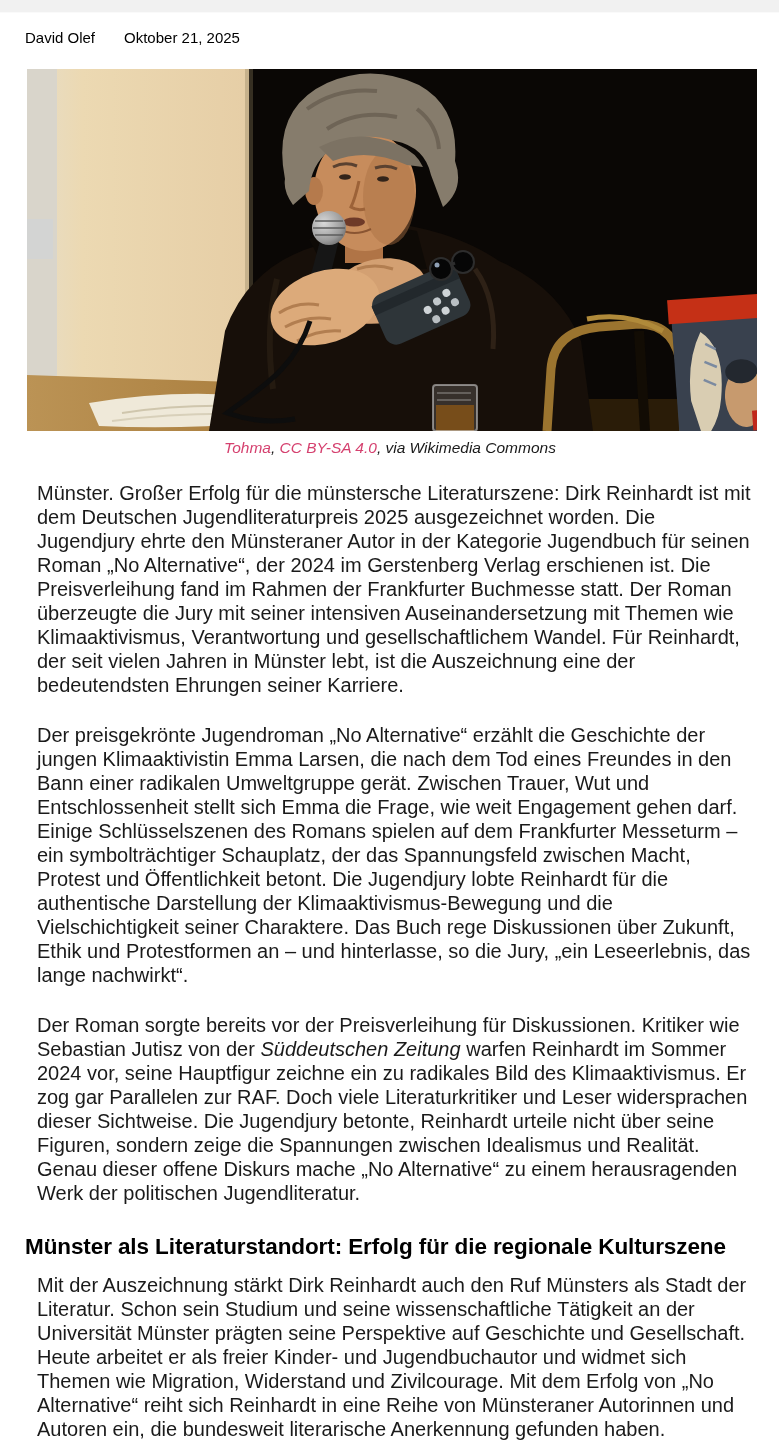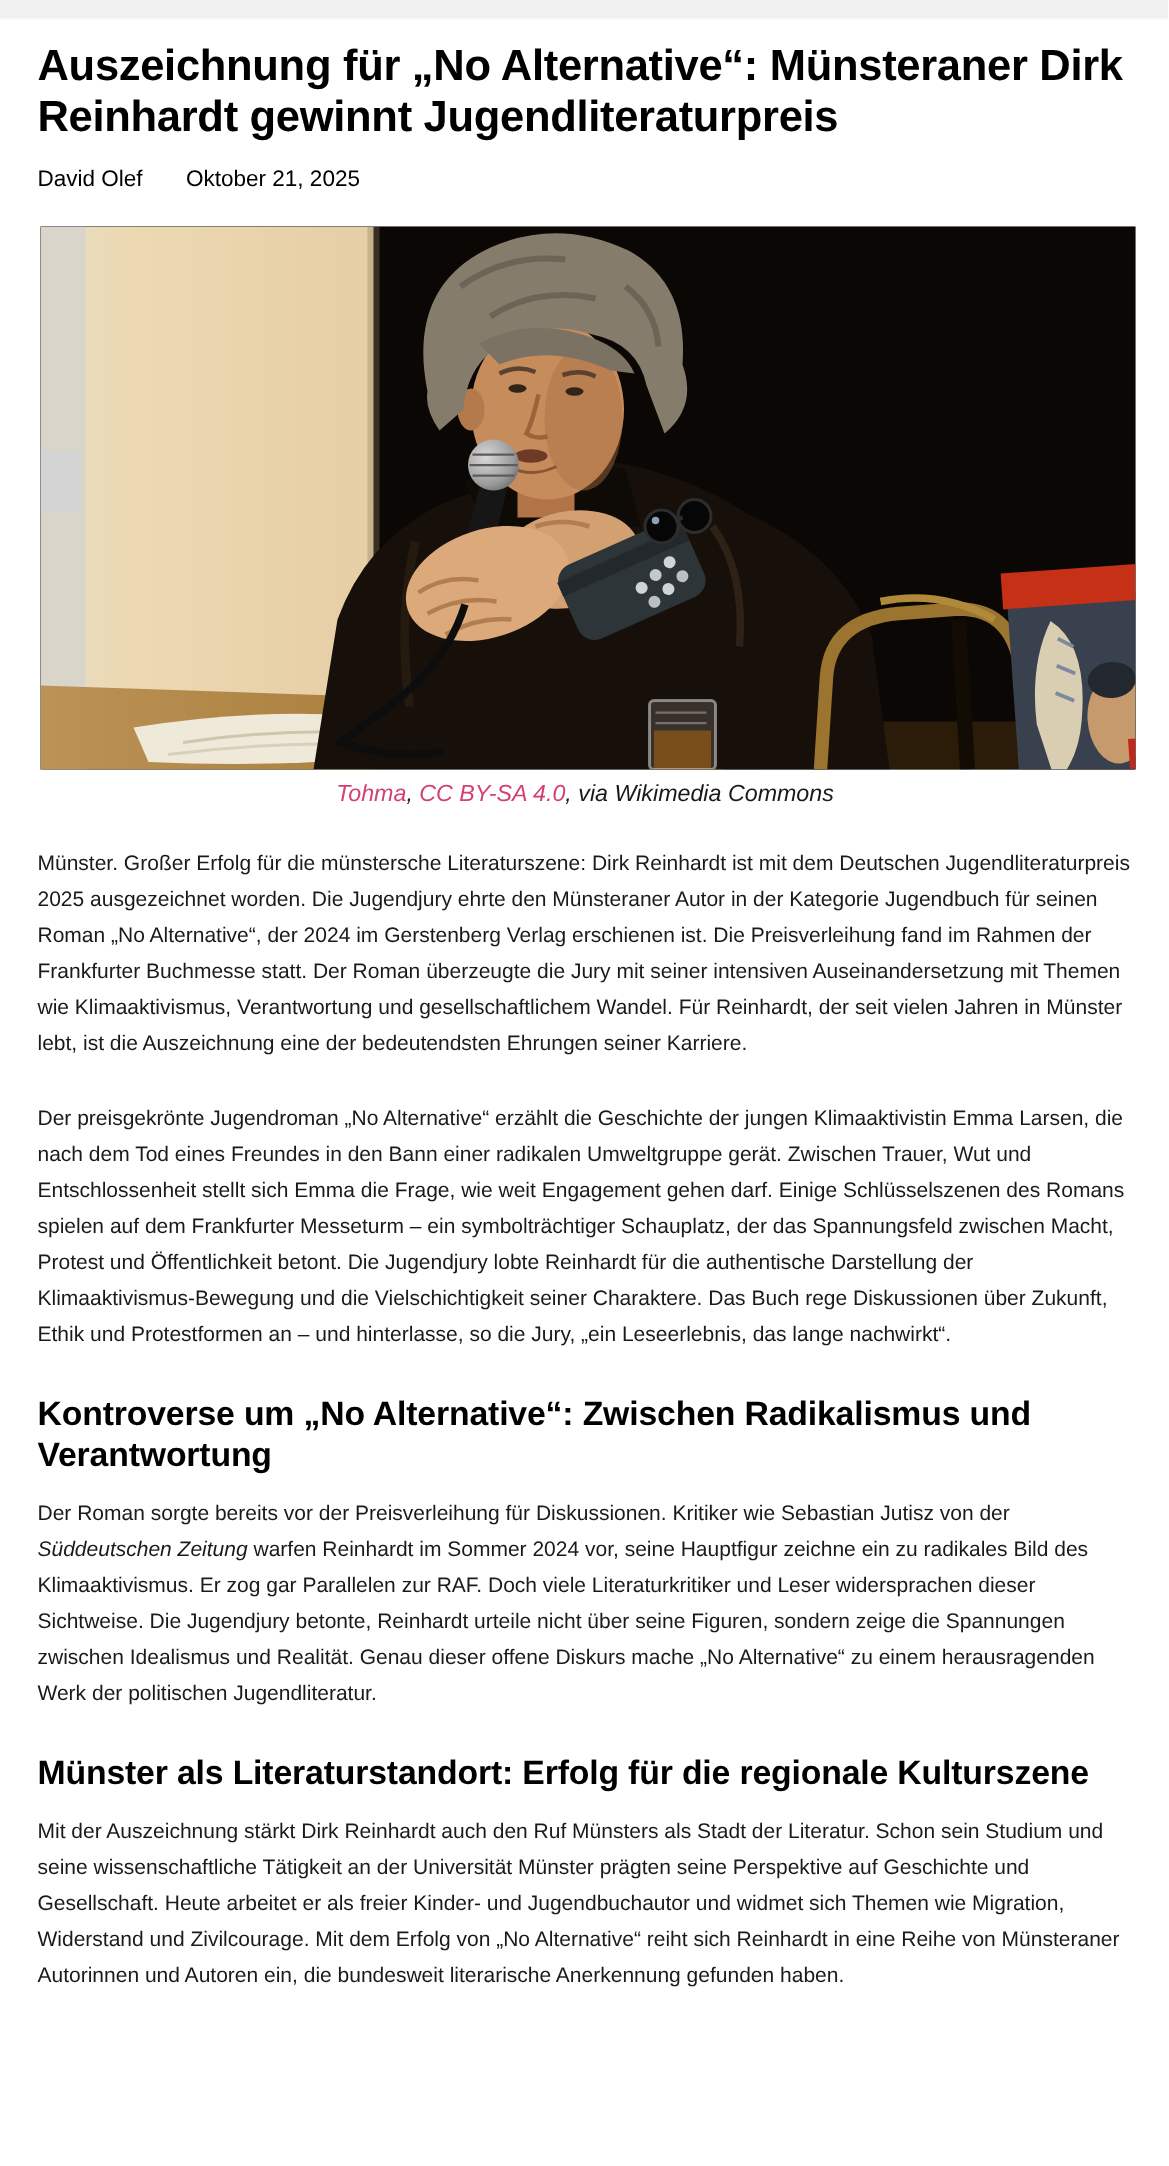--- a/index.html
+++ b/index.html
@@ -30,40 +30,39 @@
   }
   .photo svg{display:block;width:730px;height:362px;}
   figcaption{
     margin-top:6px;
     text-align:center;
     font-size:15.5px;line-height:21px;
     font-style:italic;color:#1a1a1a;
   }
   figcaption a{color:var(--link-color,#d5416f);text-decoration:none;cursor:pointer;}
   p{
-    margin:0 0 26px 0;
-    font-size:14px;line-height:24px;color:#1a1a1a;
+    margin:0 0 26px 12px;
+    font-size:20px;line-height:24px;color:#1a1a1a;
   }
   .intro{margin-top:21px;}
   h2{
     margin:28px 0 13px 0;
     font-size:22.5px;line-height:27px;
     font-weight:bold;color:#000;
     letter-spacing:-0.1px;
   }
   em{}
 </style>
 </head>
 <body>
 
 <div class="top-strip"></div>
 
 <main class="page">
 
-  <h1>Auszeichnung für „No Alternative“: Münsteraner Dirk Reinhardt gewinnt Jugendliteraturpreis</h1>
 
   <div class="byline">
     <span class="author">David Olef</span><span>Oktober 21, 2025</span>
   </div>
 
   <figure>
     <div class="photo" title="Dirk Reinhardt mit grauem Haar und dunklem Jackett spricht in ein Mikrofon, vor dunklem Hintergrund an einem Holztisch mit Wasserglas">
 
       <svg viewBox="0 0 730 362" xmlns="http://www.w3.org/2000/svg" aria-hidden="true">
         <defs>
@@ -171,19 +170,18 @@
         </g>
       </svg>
     </div>
     <figcaption><a>Tohma</a><span>, </span><a>CC BY-SA 4.0</a><span>, via Wikimedia Commons</span></figcaption>
   </figure>
 
   <p class="intro">Münster. Großer Erfolg für die münstersche Literaturszene: Dirk Reinhardt ist mit dem Deutschen Jugendliteraturpreis 2025 ausgezeichnet worden. Die Jugendjury ehrte den Münsteraner Autor in der Kategorie Jugendbuch für seinen Roman „No Alternative“, der 2024 im Gerstenberg Verlag erschienen ist. Die Preisverleihung fand im Rahmen der Frankfurter Buchmesse statt. Der Roman überzeugte die Jury mit seiner intensiven Auseinandersetzung mit Themen wie Klimaaktivismus, Verantwortung und gesellschaftlichem Wandel. Für Reinhardt, der seit vielen Jahren in Münster lebt, ist die Auszeichnung eine der bedeutendsten Ehrungen seiner Karriere.</p>
 
   <p>Der preisgekrönte Jugendroman „No Alternative“ erzählt die Geschichte der jungen Klimaaktivistin Emma Larsen, die nach dem Tod eines Freundes in den Bann einer radikalen Umweltgruppe gerät. Zwischen Trauer, Wut und Entschlossenheit stellt sich Emma die Frage, wie weit Engagement gehen darf. Einige Schlüsselszenen des Romans spielen auf dem Frankfurter Messeturm – ein symbolträchtiger Schauplatz, der das Spannungsfeld zwischen Macht, Protest und Öffentlichkeit betont. Die Jugendjury lobte Reinhardt für die authentische Darstellung der Klimaaktivismus-Bewegung und die Vielschichtigkeit seiner Charaktere. Das Buch rege Diskussionen über Zukunft, Ethik und Protestformen an – und hinterlasse, so die Jury, „ein Leseerlebnis, das lange nachwirkt“.</p>
 
-  <h2>Kontroverse um „No Alternative“: Zwischen Radikalismus und Verantwortung</h2>
   <p><span>Der Roman sorgte bereits vor der Preisverleihung für Diskussionen. Kritiker wie Sebastian Jutisz von der </span><em>Süddeutschen Zeitung</em><span> warfen Reinhardt im Sommer 2024 vor, seine Hauptfigur zeichne ein zu radikales Bild des Klimaaktivismus. Er zog gar Parallelen zur RAF. Doch viele Literaturkritiker und Leser widersprachen dieser Sichtweise. Die Jugendjury betonte, Reinhardt urteile nicht über seine Figuren, sondern zeige die Spannungen zwischen Idealismus und Realität. Genau dieser offene Diskurs mache „No Alternative“ zu einem herausragenden Werk der politischen Jugendliteratur.</span></p>
 
   <h2>Münster als Literaturstandort: Erfolg für die regionale Kulturszene</h2>
   <p>Mit der Auszeichnung stärkt Dirk Reinhardt auch den Ruf Münsters als Stadt der Literatur. Schon sein Studium und seine wissenschaftliche Tätigkeit an der Universität Münster prägten seine Perspektive auf Geschichte und Gesellschaft. Heute arbeitet er als freier Kinder- und Jugendbuchautor und widmet sich Themen wie Migration, Widerstand und Zivilcourage. Mit dem Erfolg von „No Alternative“ reiht sich Reinhardt in eine Reihe von Münsteraner Autorinnen und Autoren ein, die bundesweit literarische Anerkennung gefunden haben.</p>
 
 </main>
 
 </body></html>

